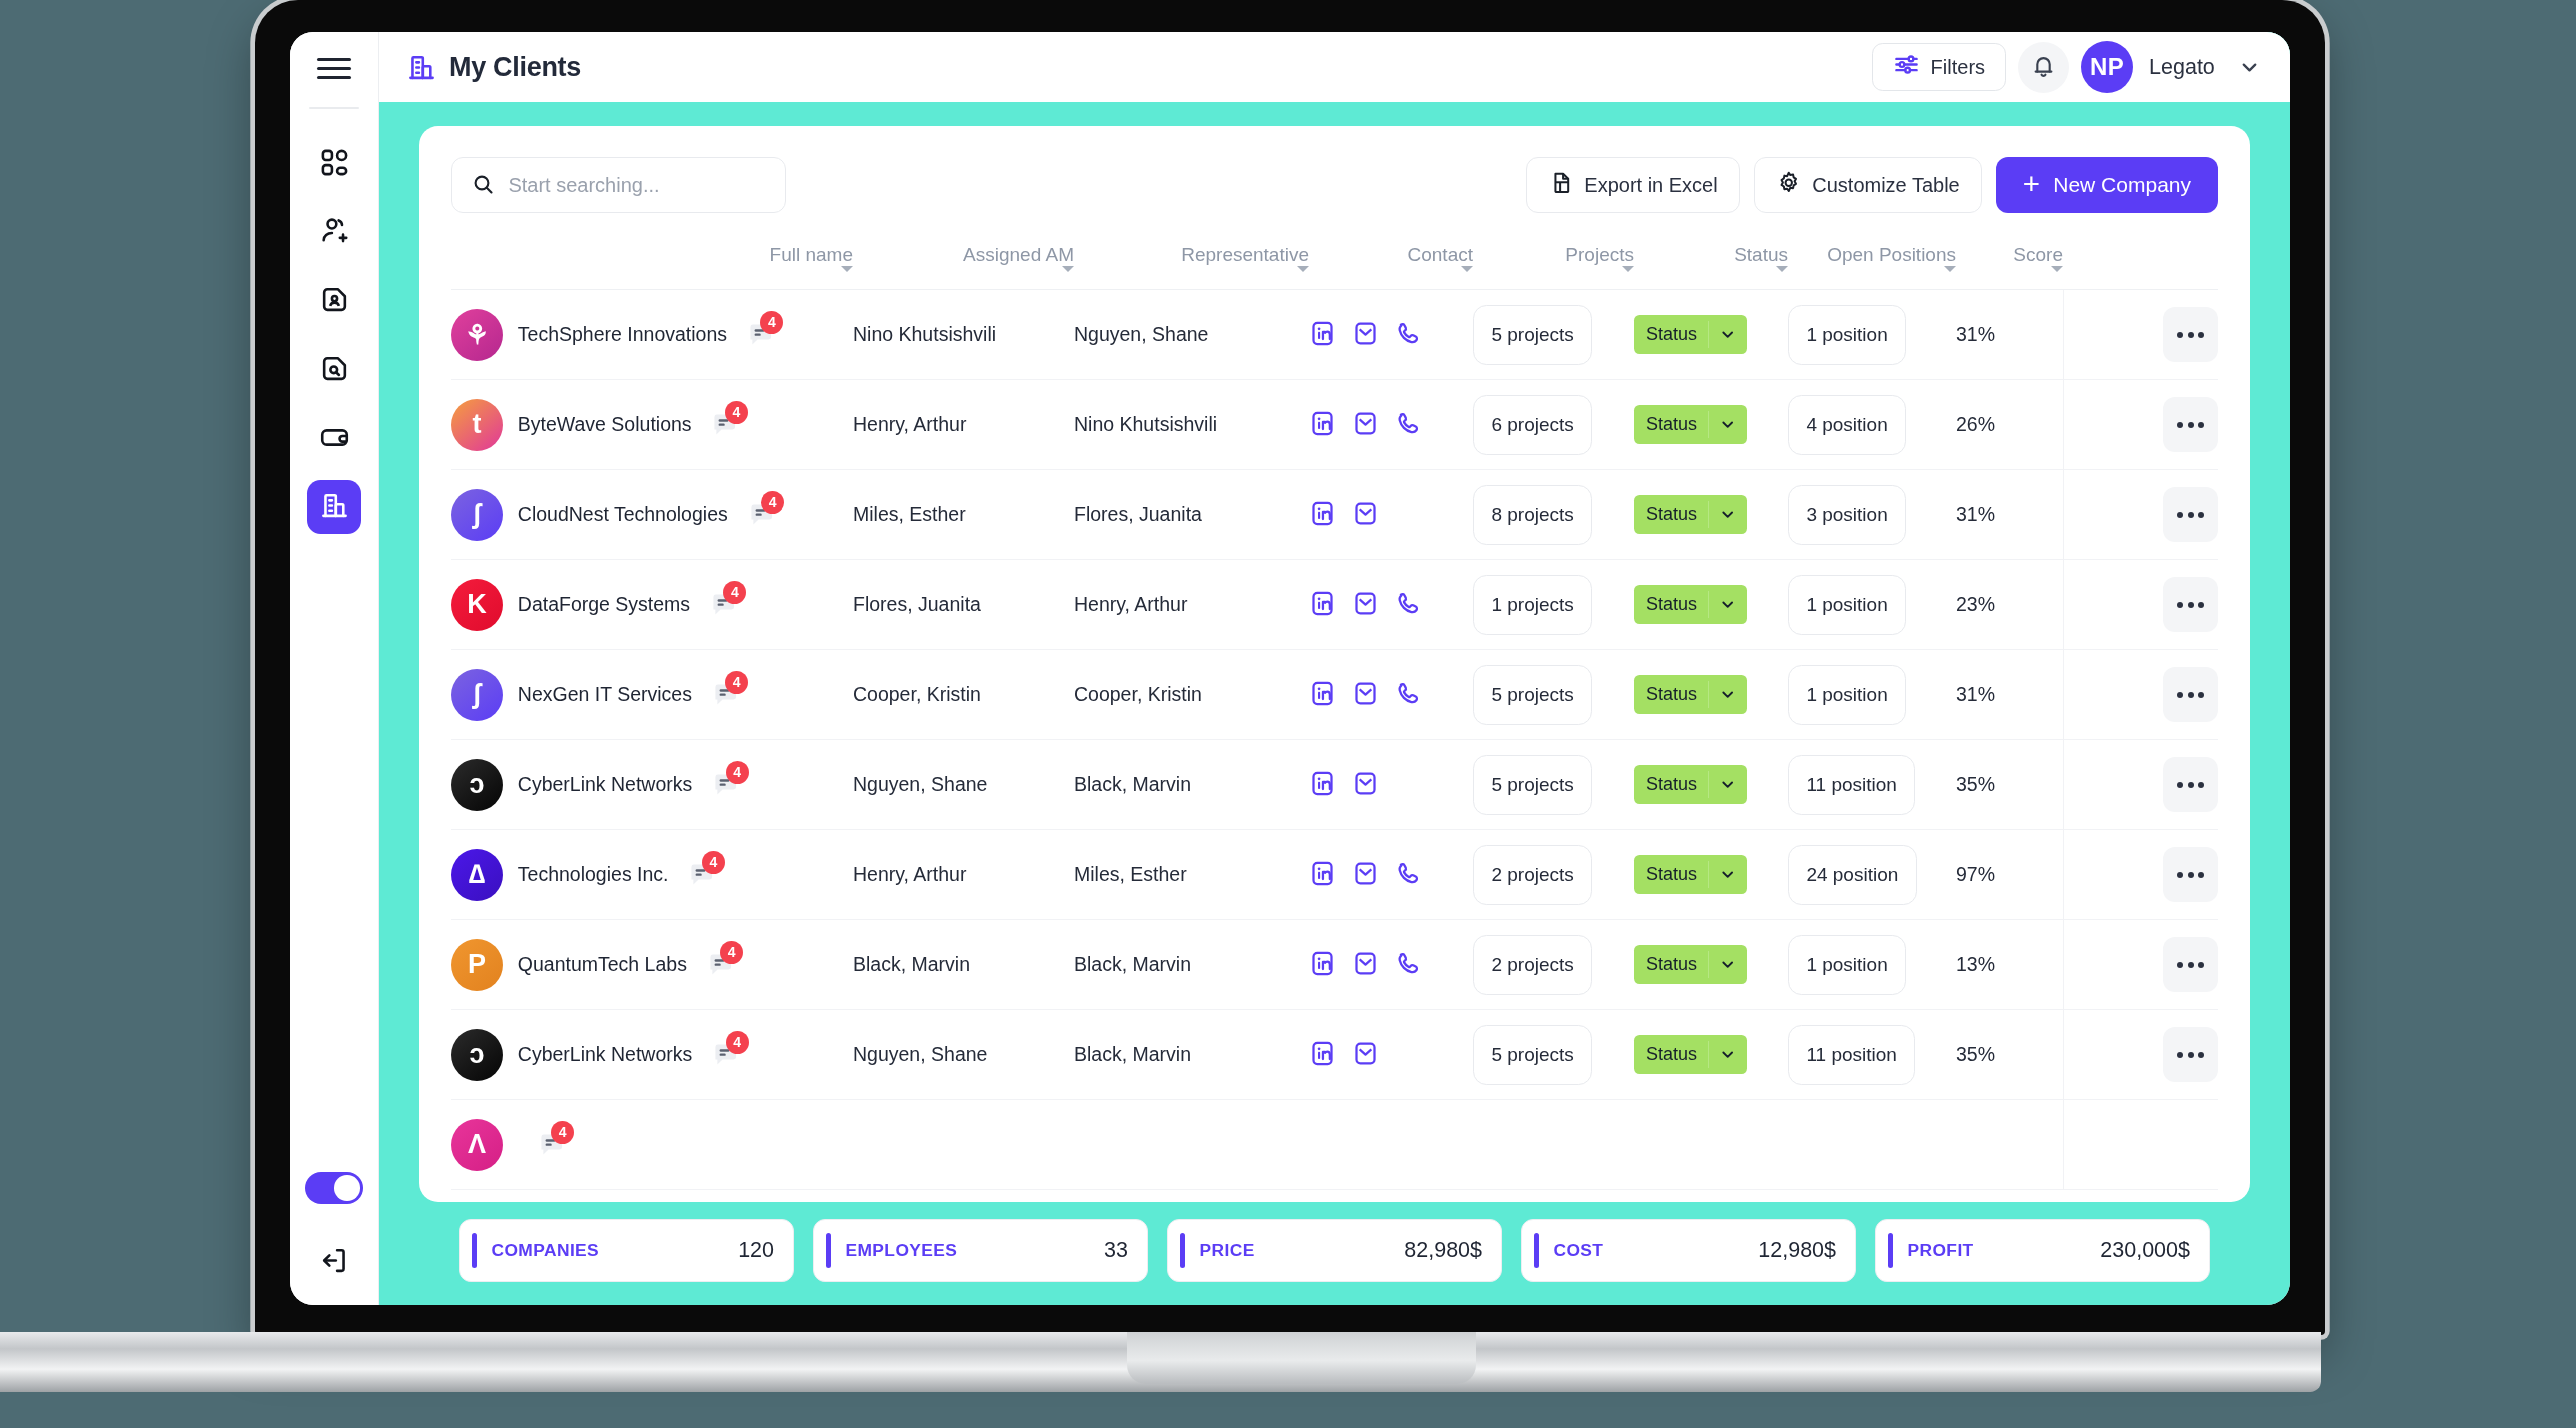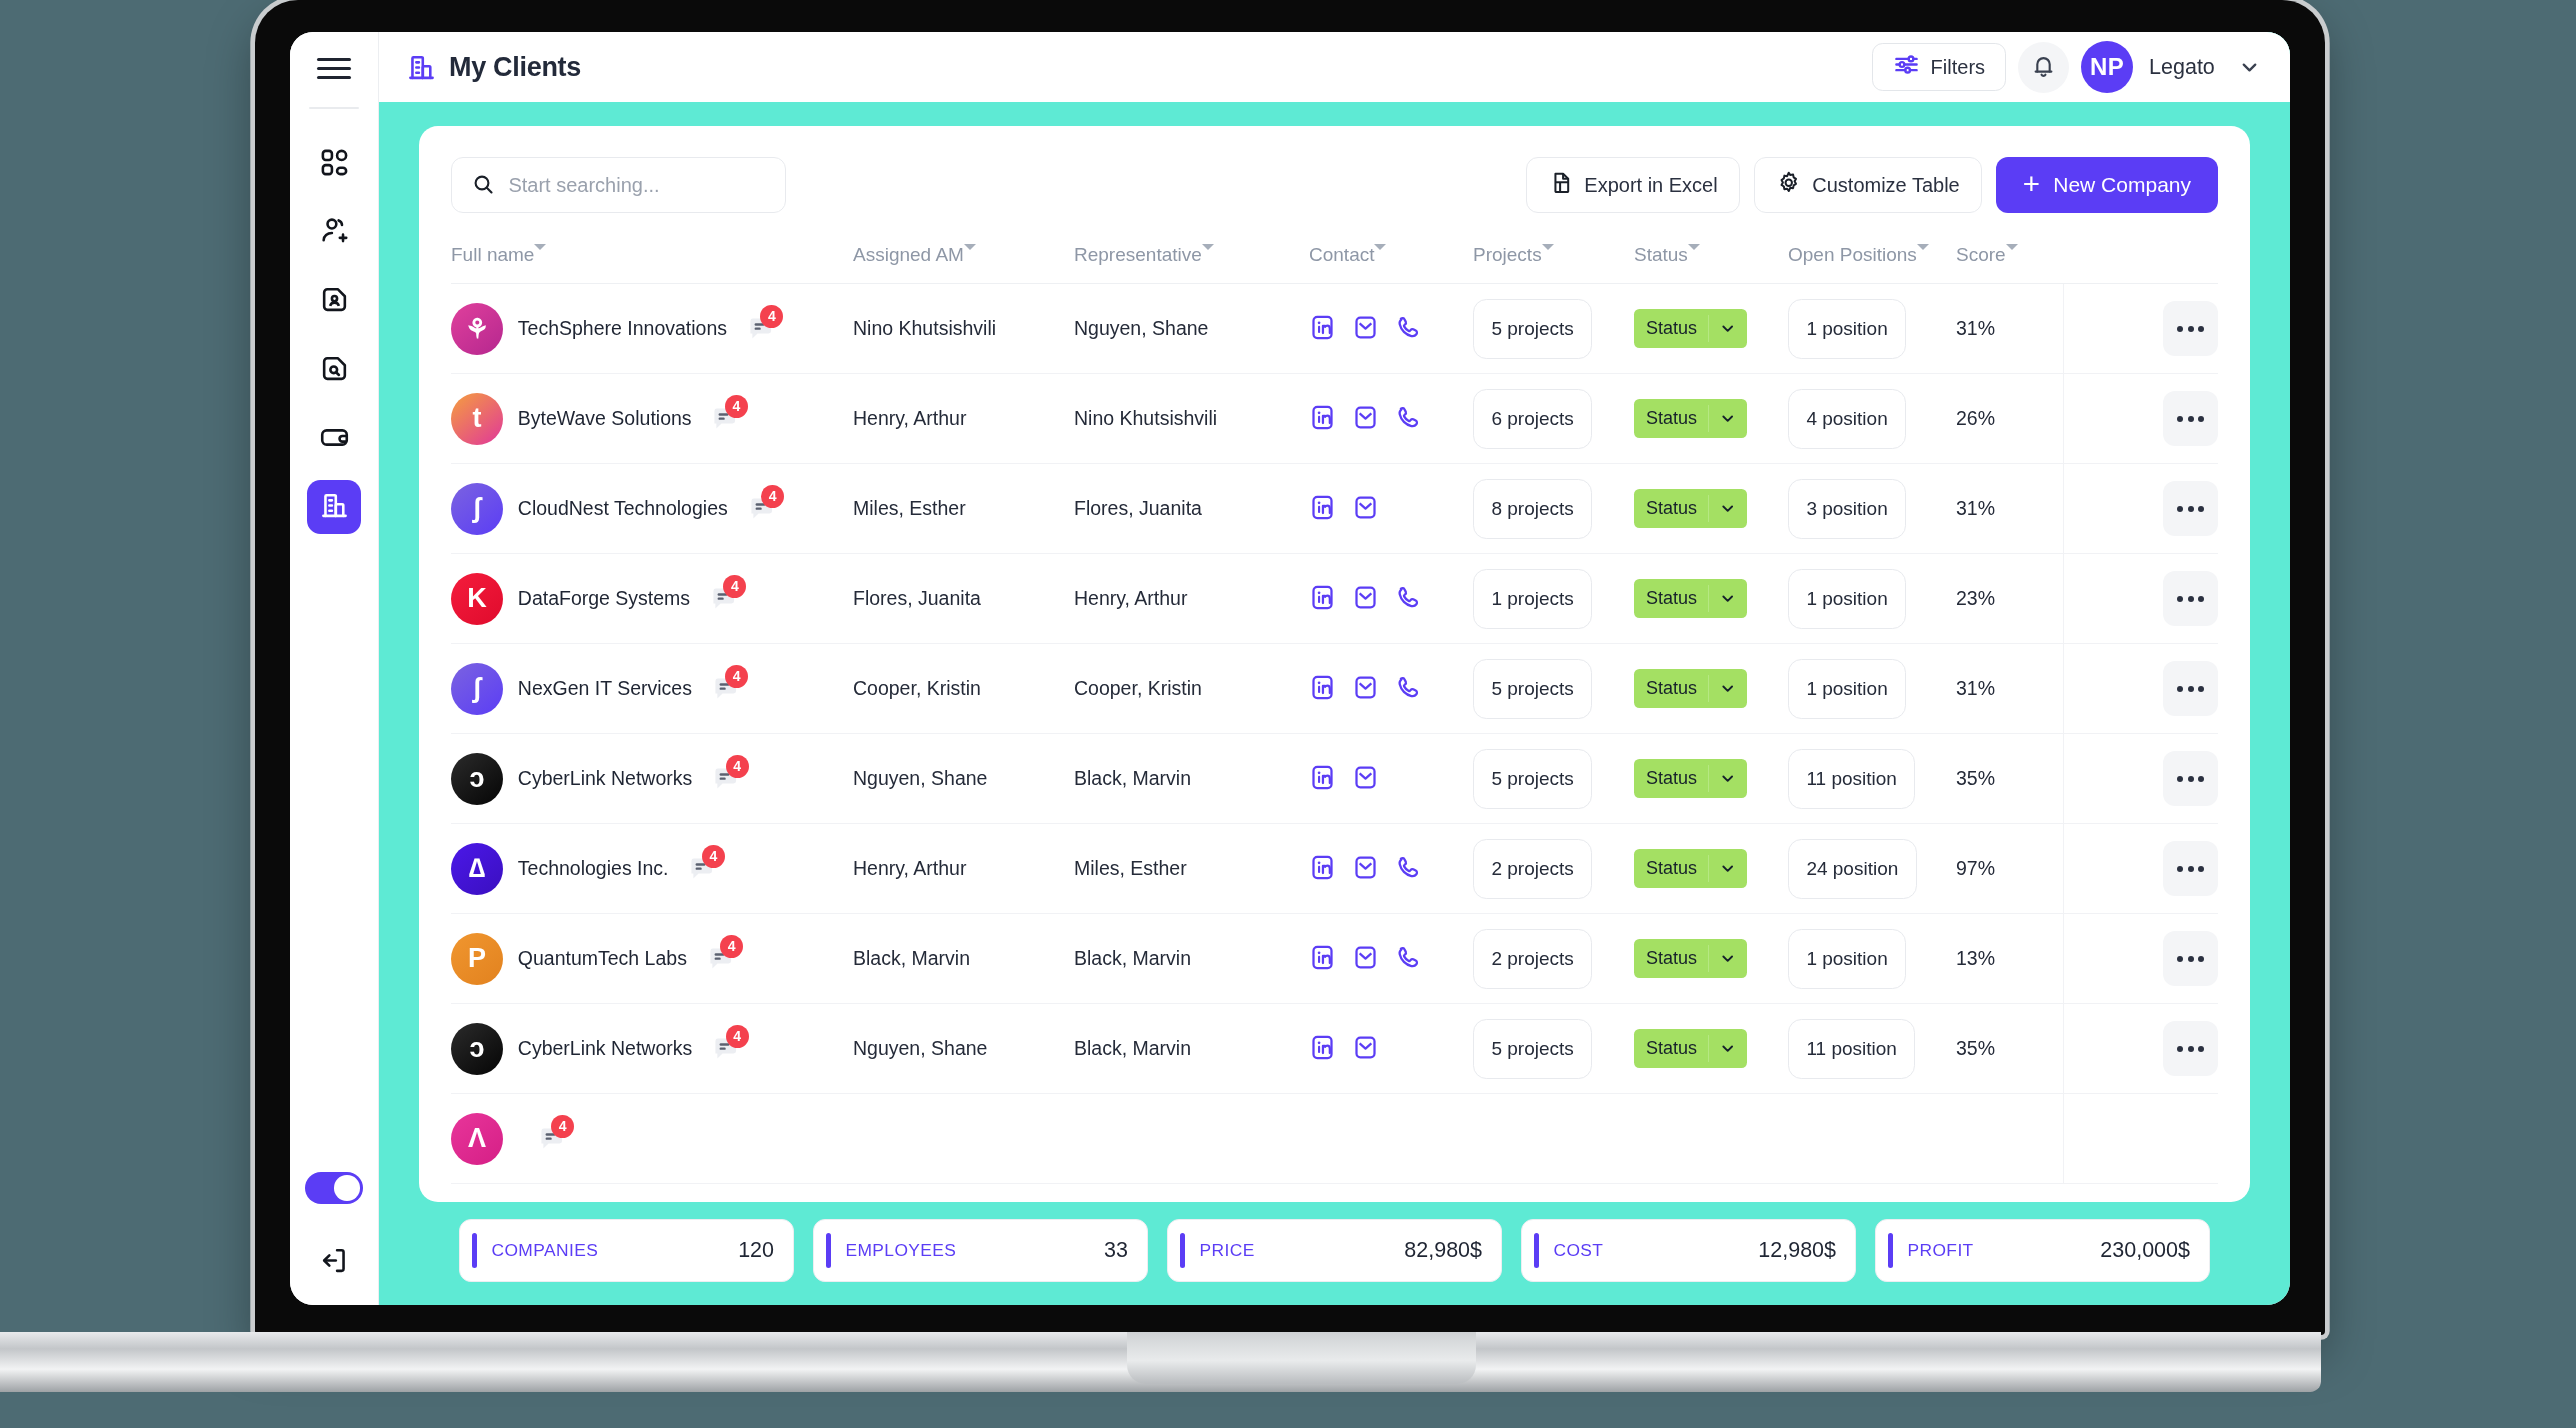--- a/index.html
+++ b/index.html
@@ -131,21 +131,21 @@
   #new-company .plus { color:#fff; font-size:29.5px; line-height:1; font-weight:300; margin-top:-2.7px;}
   #new-company span.lbl { font-size:21px; color:#fff; white-space:nowrap; }
 
   
   #tablearea { flex:1 1 auto; min-height:0; overflow:hidden; padding:0 32px; }
   table { width:100%; border-collapse:collapse; table-layout:fixed; }
   thead th {
     text-align:left; font-size:19px; font-weight:400; color:#8e97a6;
     padding:17.4px 0 17.4px 0; border-bottom:0.7px solid #eef0f3; white-space:nowrap;
   }
-  .th-in { display:flex; align-items:flex-start; cursor:pointer; }
+  .th-in { display:flex; align-items:flex-end; cursor:pointer;flex-direction:column; }
   .caret-sm { width:0;height:0;border-left:6px solid transparent;border-right:6px solid transparent;
     border-top:6.7px solid #a6aeba; }
   tbody td { padding:0; border-bottom:0.7px solid #f1f2f5; height:90px; vertical-align:middle; }
 
   .name-cell { display:flex; align-items:center; gap:14.8px; }
   .logo { width:52px; height:52px; border-radius:50%; flex:0 0 52px;
     display:flex; align-items:center; justify-content:center;
     color:#fff; font-weight:700; font-size:27px; overflow:hidden; }
   .cname { font-size:19.5px; color:#1f2533; white-space:nowrap; }
   .note { position:relative; flex:0 0 auto; margin-left:4px; width:29.5px; height:29.5px; cursor:pointer;}
@@ -183,21 +183,21 @@
 
   
   #stats {
     display:flex; gap:19px; padding:17.4px 40px 23px 40px; flex:0 0 auto;
   }
   .stat {
     flex:1 1 0; height:63px; border:0.7px solid #eceef1; border-radius:12px; background:#fff;
     display:flex; align-items:center; padding:0 19px 0 0; position:relative;
   }
   .stat .bar { width:4.7px; height:35px; background:#5b3df5; border-radius:2.7px; margin:0 14.8px 0 12px; }
-  .stat .k { font-size:17.4px; color:#5b3df5; font-weight:400; letter-spacing:0.4px; text-transform:uppercase; }
+  .stat .k { font-size:17.4px; color:#5b3df5; font-weight:700; letter-spacing:0.4px; text-transform:uppercase; }
   .stat .v { margin-left:auto; font-size:21.5px; color:#1f2533; font-weight:500; }
 </style>
 </head>
 <body>
 
 <div id="laptop">
   <div id="bezel"></div>
 
   <div id="screen">
 

